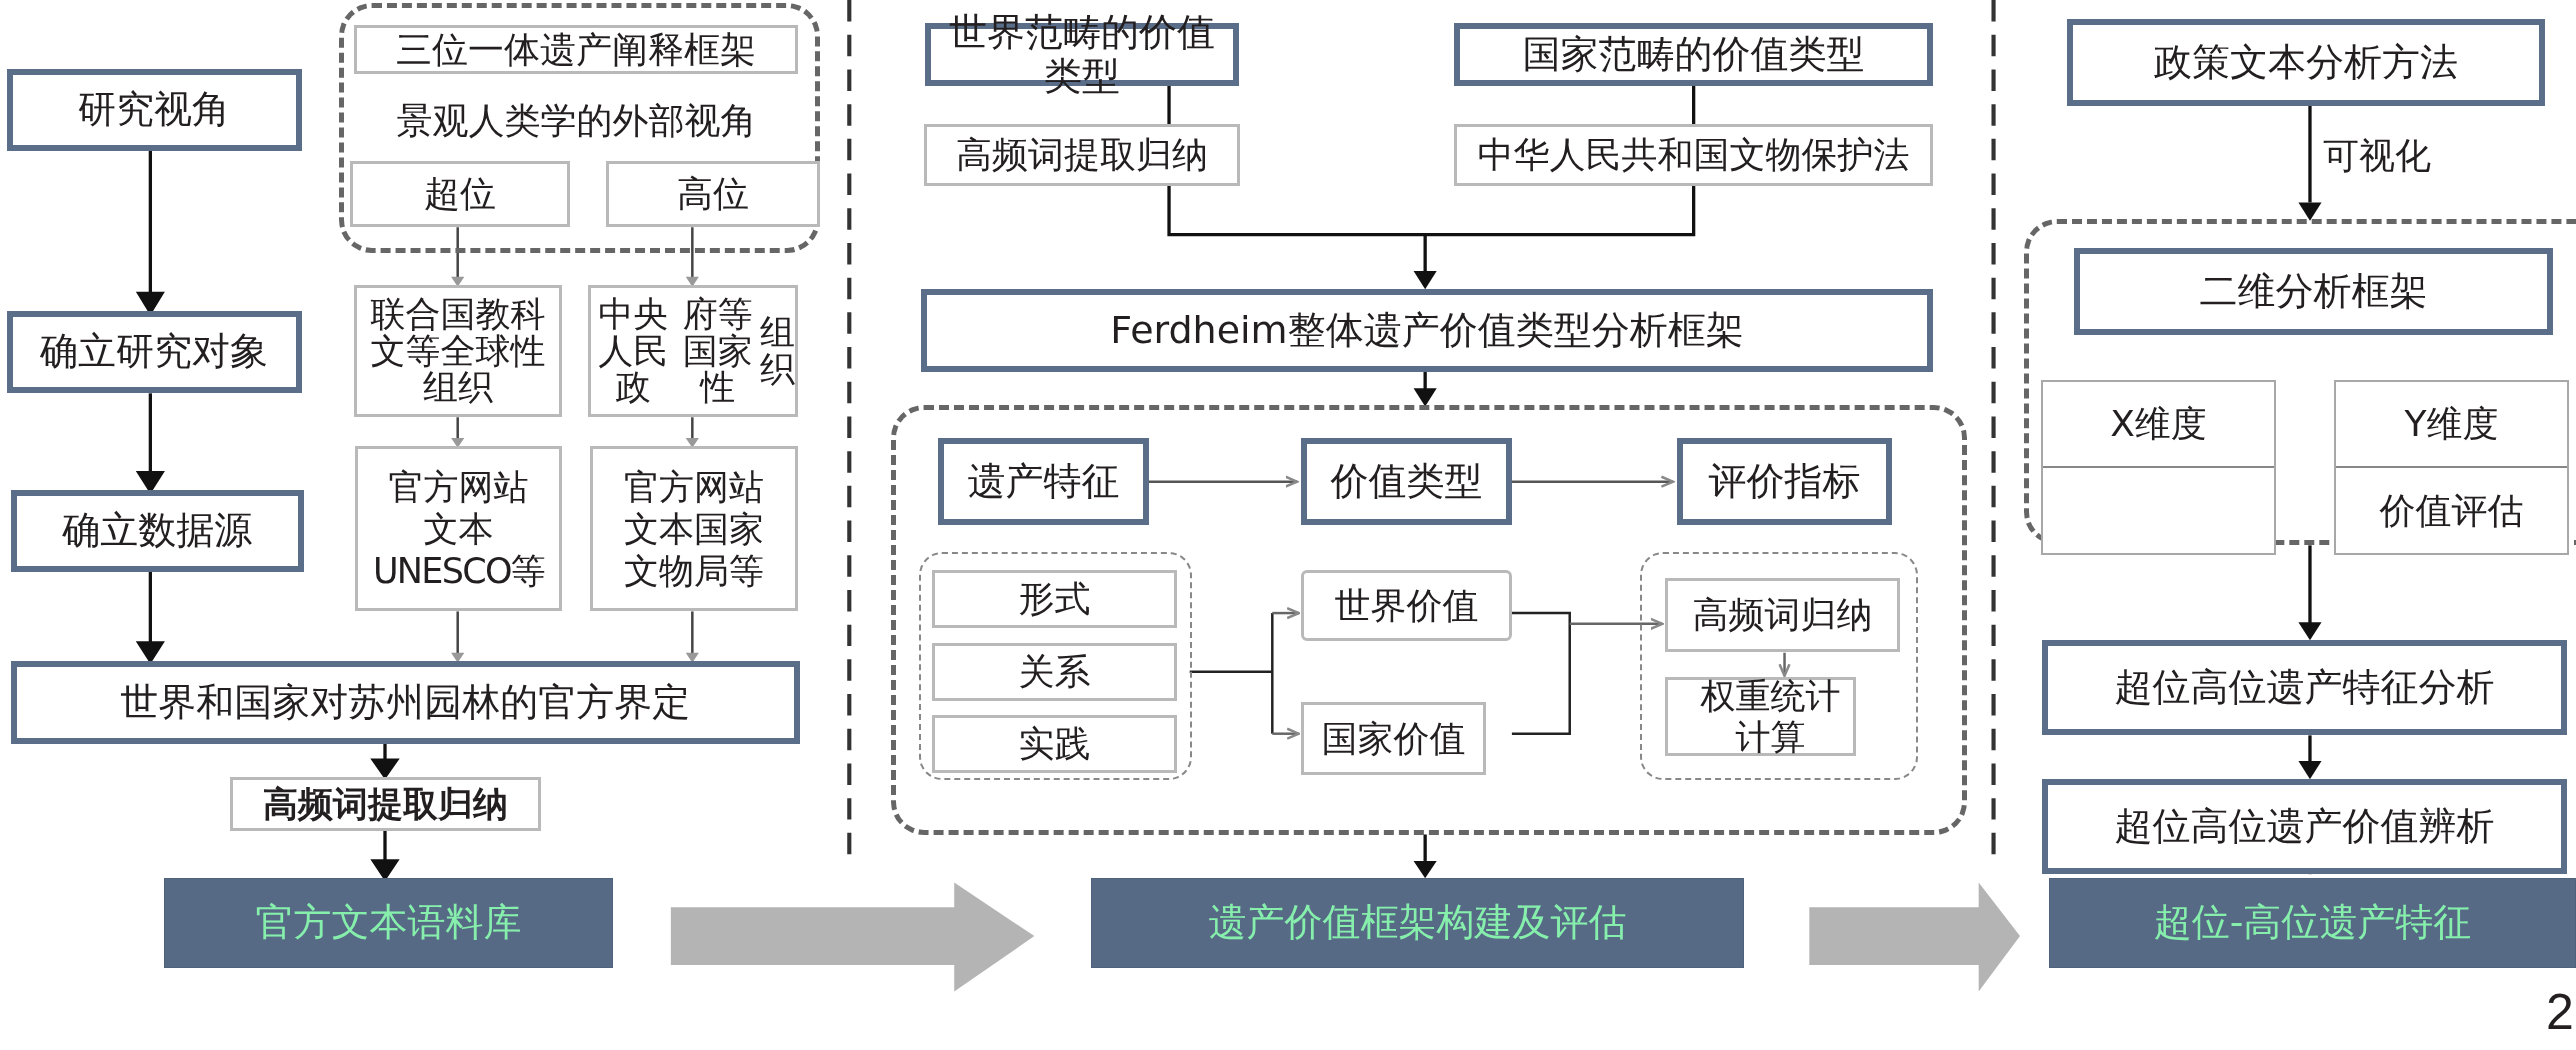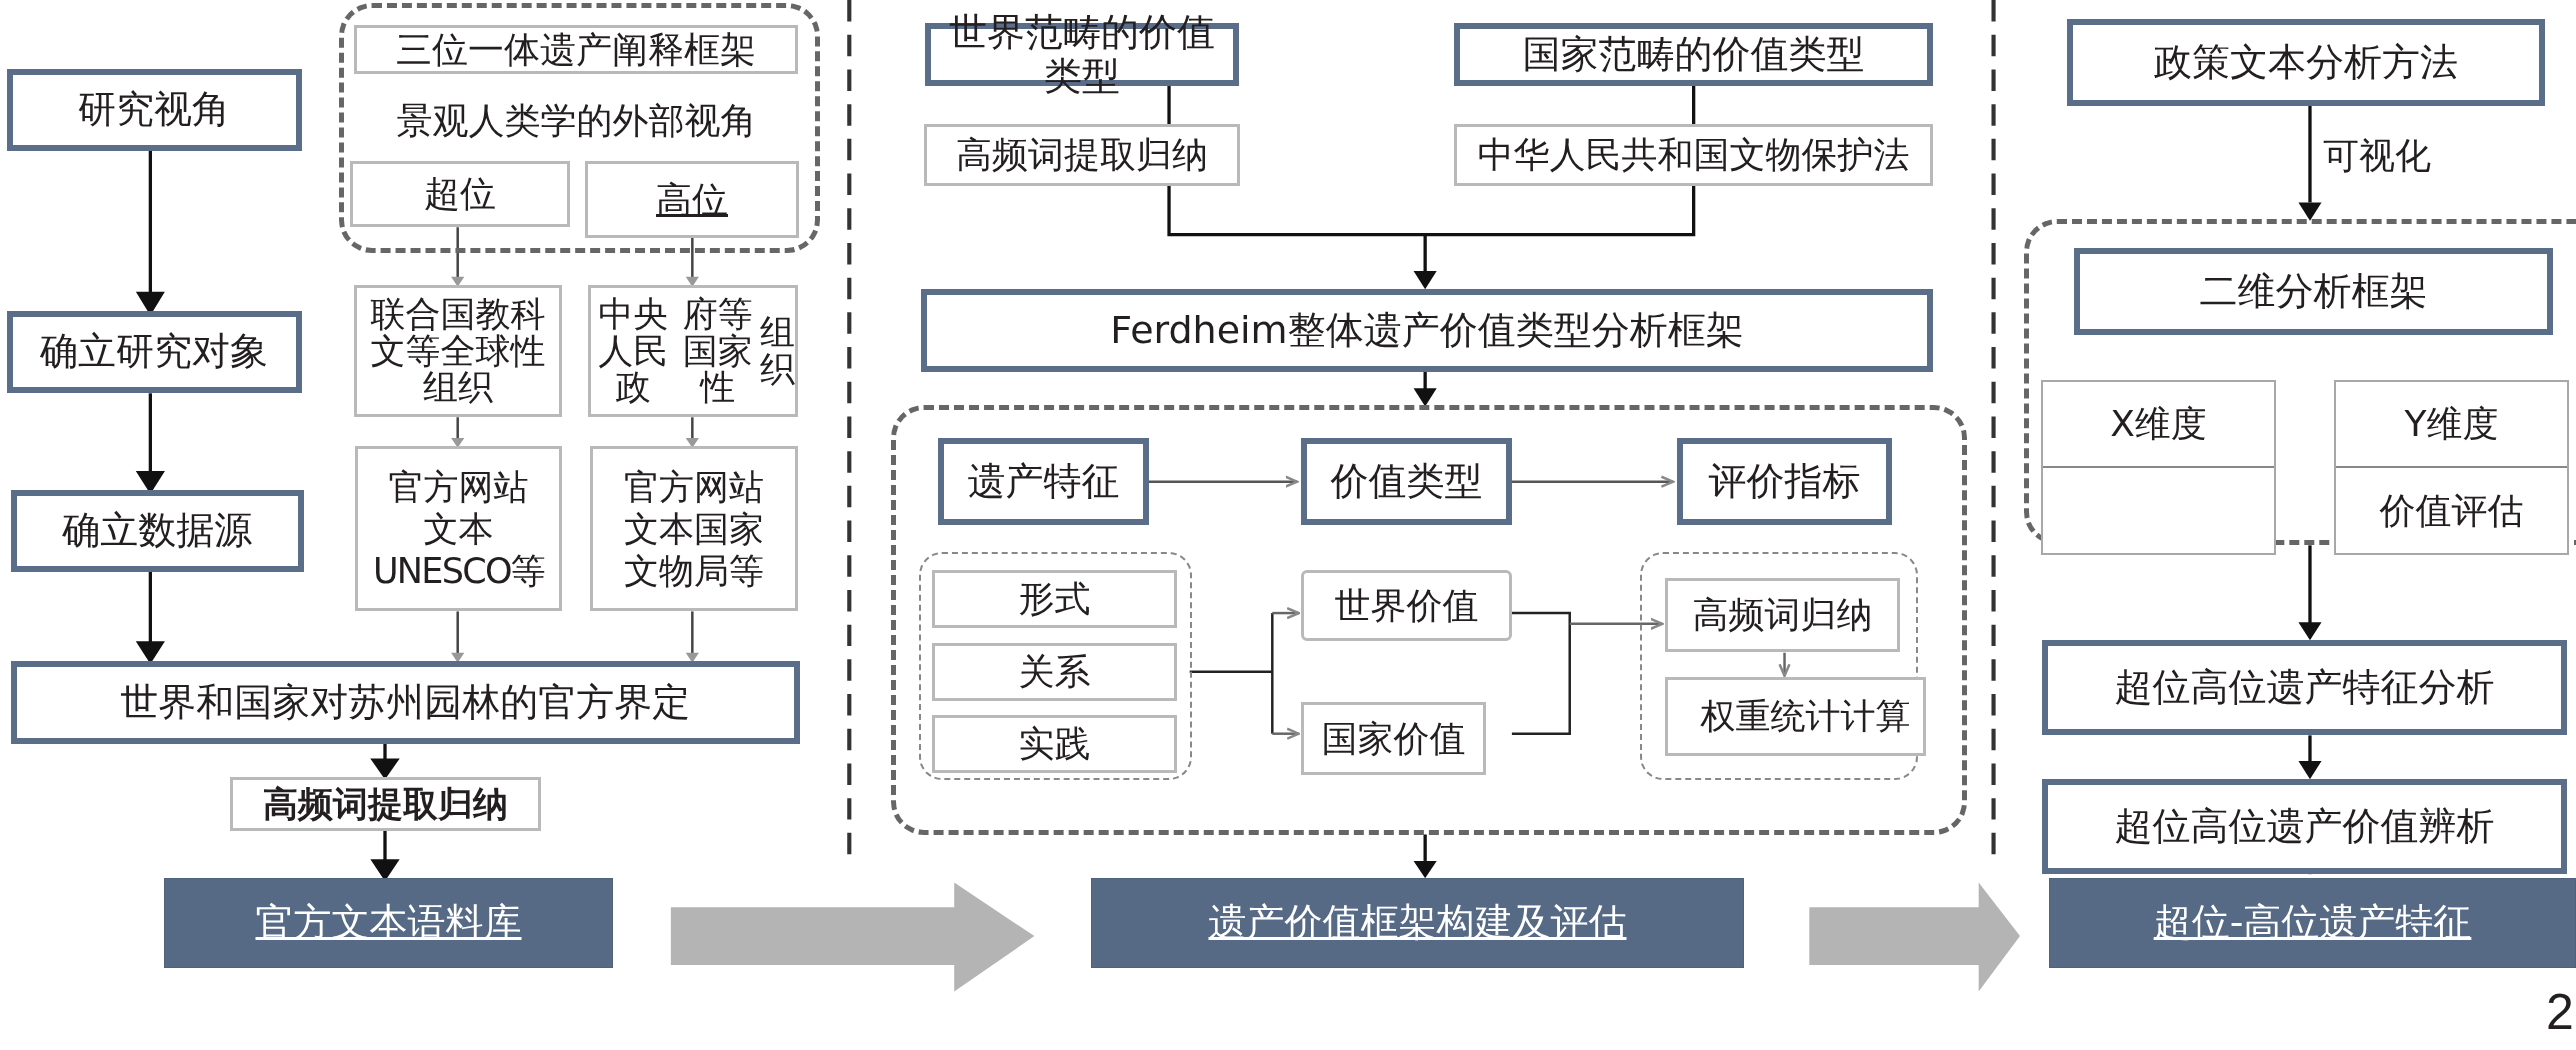--- a/index.html
+++ b/index.html
@@ -3,21 +3,21 @@
 <meta charset="utf-8">
 <style>
   html, body { margin:0; padding:0; background:#ffffff; }
   body { width:2576px; height:1051px; position:relative; overflow:hidden;
          font-family:"DejaVu Sans","Liberation Sans",sans-serif; color:#231f20; }
   .abs { position:absolute; box-sizing:border-box; }
   .box { position:absolute; box-sizing:border-box; display:flex; align-items:center; justify-content:center;
          text-align:center; background:#fff; line-height:1.15; }
   .thick { border:6.6px solid #5a6e89; }
   .thin { border:3.3px solid #b9b9b9; }
-  .dark { background:#566a86; border:1.7px solid #4f627c; color:#ffffff;text-decoration:underline; }
+  .dark { background:#566a86; border:1.7px solid #4f627c; color:#86efac; }
   .f48 { font-size:38px; }
   .f44 { font-size:36px; }
   .f42 { font-size:35px; }
   .dashed-group { position:absolute; box-sizing:border-box; border:5px dashed #666; border-radius:33px; }
   .dashed-small { position:absolute; box-sizing:border-box; border:2.5px dashed #888; border-radius:23px; }
   .label { position:absolute; font-size:36px; white-space:nowrap; }
   svg.lines { position:absolute; left:0; top:0; }
 </style>
 </head>
 <body>
@@ -122,21 +122,21 @@
   </div>
 
 <div class="dashed-group" style="left:339px;top:3.3px;width:481px;height:250px;"></div>
 <div class="box thin f44" style="left:354px;top:25px;width:444px;height:49px;">
     <span>三位一体遗产阐释框架</span>
   </div>
 <div class="label" style="left:355px;top:97px;width:443px;text-align:center;font-size:36px;">景观人类学的外部视角</div>
 <div class="box thin f44" style="left:350px;top:161px;width:220px;height:66px;">
     <span>超位</span>
   </div>
-<div class="box thin f44" style="left:585px;top:161px;width:214px;height:77px;text-decoration:underline;">
+<div class="box thin f44" style="left:606px;top:161px;width:214px;height:66px;">
     <span>高位</span>
   </div>
 
 <div class="box thin f42" style="left:354px;top:285px;width:208px;height:132px;flex-direction:column;line-height:1.05;">
   <span>联合国教科</span>
   <span>文等全球性</span>
   <span>组织</span>
 </div>
 <div class="box thin f42" style="left:588px;top:285px;width:210px;height:132px;flex-direction:row;line-height:1.05;">
   <span>中央人民政</span>
@@ -207,21 +207,21 @@
     <span>世界价值</span>
   </div>
 <div class="box thin f44" style="left:1301px;top:702px;width:185px;height:73px;">
     <span>国家价值</span>
   </div>
 
 <div class="dashed-small" style="left:1640px;top:552px;width:278px;height:228px;"></div>
 <div class="box thin f44" style="left:1665px;top:578px;width:235px;height:74px;">
     <span>高频词归纳</span>
   </div>
-<div class="box thin f42" style="left:1665px;top:677px;width:261px;height:79px;padding-left:20px;">
+<div class="box thin f42" style="left:1665px;top:677px;width:191px;height:79px;padding-left:20px;">
     <span>权重统计计算</span>
   </div>
 
 <div class="box dark f48" style="left:1091px;top:878px;width:653px;height:90px;">
     <span>遗产价值框架构建及评估</span>
   </div>
 
 <div class="box thick f48" style="left:2067px;top:19px;width:478px;height:87px;">
     <span>政策文本分析方法</span>
   </div>

